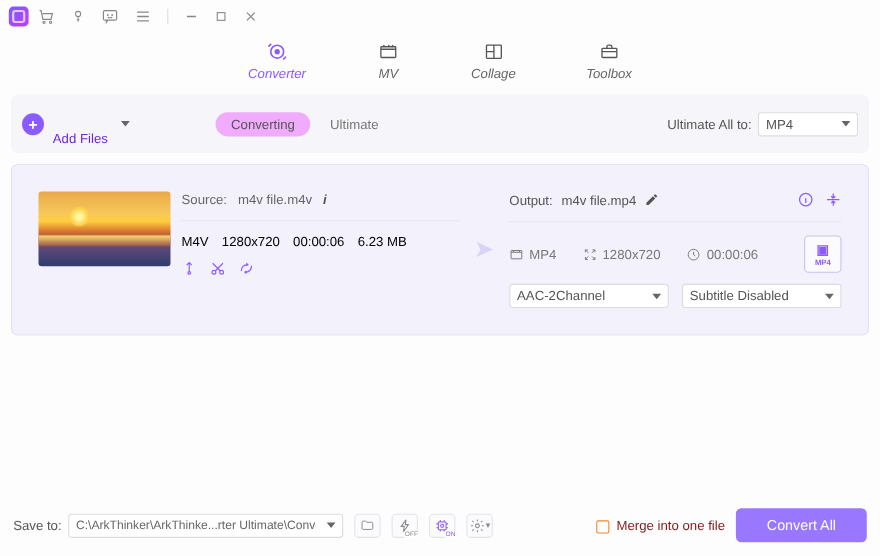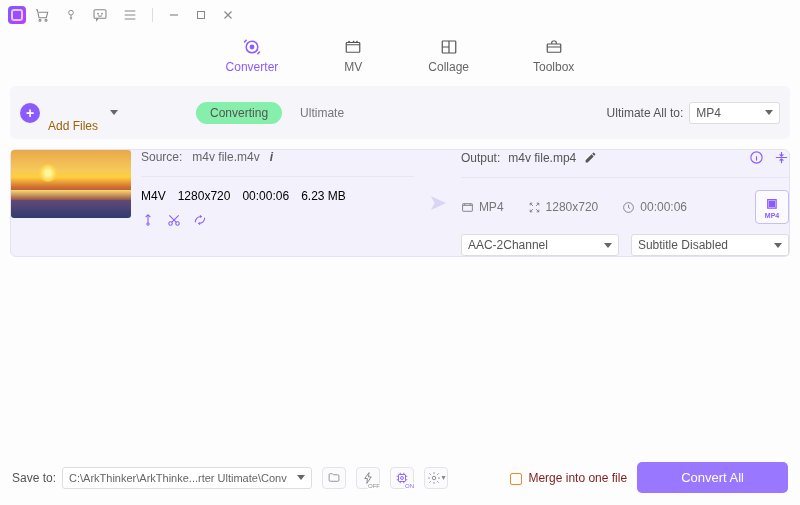--- a/index.html
+++ b/index.html
@@ -4,34 +4,34 @@
 <style>
 * { margin: 0; padding: 0; box-sizing: border-box; font-family: -apple-system, "Segoe UI", Arial, sans-serif; }
 body { width: 800px; height: 505px; background: #fdfdfe; display: flex; flex-direction: column; font-size: 12px; color: #555; }
 .titlebar { display: flex; align-items: center; padding: 6px 8px; gap: 8px; }
 .logo { width: 18px; height: 18px; border-radius: 4px; background: linear-gradient(135deg,#7a5cff,#c03cff); position: relative; }
 .logo::after { content: ""; position: absolute; inset: 3px; border: 2px solid #fff; border-radius: 3px; opacity: .7; }
 .title { flex: 1; font-size: 12px; color: #666; }
 .winicons { display: flex; gap: 14px; align-items: center; }
 .winicons span, .winicons svg { cursor: pointer; color: #888; }
 .tabs { display: flex; justify-content: center; gap: 64px; padding: 8px 0 12px; }
-.tab { display: flex; flex-direction: column; align-items: center; gap: 4px; font-size: 12px; color: #666; cursor: pointer; }
+.tab { display: flex; flex-direction: column; align-items: center; gap: 4px; font-size: 12px; color: #666; cursor: pointer; font-style: italic; }
 .tab.active { color: #8a5cff; }
 .tab .ticon { width: 22px; height: 18px; display: flex; align-items: center; justify-content: center; }
 .toolbar { margin: 0 10px; background: #f5f5fa; border-radius: 6px; display: flex; align-items: center; padding: 6px 10px; gap: 8px; }
 .addbtn { width: 20px; height: 20px; border-radius: 50%; background: #8a5cff; color: #fff; display: flex; align-items: center; justify-content: center; font-size: 14px; font-weight: bold; cursor: pointer; }
-.addlabel { color: #a16207; margin-top: 27px; }
+.addlabel { color: #6d28d9; margin-top: 27px; }
 .caret-down { width: 0; height: 0; border-left: 4px solid transparent; border-right: 4px solid transparent; border-top: 5px solid #666; margin-left: 4px; cursor: pointer; }
 .spacer { flex: 1; }
 .segbtns { margin-left: 70px; }
 .seg { padding: 4px 14px; border-radius: 12px; cursor: pointer; color: #777; font-size: 12px; }
-.seg.active { background: #86efac; color: #555; }
+.seg.active { background: #f0abfc; color: #555; }
 .convall { display: flex; align-items: center; gap: 6px; }
 .select { background: #fff; border: 1px solid #ddd; border-radius: 3px; padding: 3px 6px; display: flex; align-items: center; gap: 24px; cursor: pointer; font-size: 12px; color: #555; }
-.filecard { margin: 10px 10px 0; background: #f3f1fb; border: 1px solid #e5e1f5; border-radius: 6px; padding: 0; display: flex; gap: 10px; align-items: flex-start; }
+.filecard { margin: 10px 10px 0; background: #f3f1fb; border: 1px solid #e5e1f5; border-radius: 6px; padding: 24px; display: flex; gap: 10px; align-items: flex-start; }
 .thumb { width: 120px; height: 68px; border-radius: 3px; background: linear-gradient(to bottom, #e9a84a 0%, #f7c95a 30%, #ffce3d 40%, #d16b2f 55%, #6a4a7a 70%, #2f3d6e 100%); position: relative; overflow: hidden; }
 .thumb::before { content: ""; position: absolute; left: 28px; top: 14px; width: 18px; height: 18px; border-radius: 50%; background: radial-gradient(circle,#fff7a0 20%,#ffd24a 60%,rgba(255,210,74,0) 80%); }
 .thumb::after { content: ""; position: absolute; left: 0; right: 0; top: 40px; height: 10px; background: linear-gradient(to bottom, rgba(255,230,120,.9), rgba(180,90,40,.6)); }
 .srccol { flex: 1; display: flex; flex-direction: column; gap: 10px; }
 .row { display: flex; align-items: center; gap: 10px; color: #666; font-size: 12px; }
 .metarow { color: #000000; gap: 12px; }
 .toolicons { display: flex; gap: 12px; color: #8a5cff; }
 .arrow { align-self: center; color: #d9d3f5; font-size: 22px; padding: 0 4px; }
 .outcol { flex: 1.2; display: flex; flex-direction: column; gap: 10px; }
 .outhdr { display: flex; align-items: center; gap: 8px; }
@@ -40,21 +40,21 @@
 .outmeta .grp { display: flex; align-items: center; gap: 5px; }
 .drops { display: flex; gap: 12px; }
 .fmtbtn { width: 34px; height: 34px; border: 1px solid #c9bef0; border-radius: 4px; display: flex; flex-direction: column; align-items: center; justify-content: center; gap: 2px; cursor: pointer; background: #fbfaff; color: #8a5cff; font-size: 7px; font-weight: bold; margin-left: auto; }
 .fmtbtn .top { font-size: 12px; }
 .bottombar { margin-top: auto; display: flex; align-items: center; gap: 10px; padding: 10px 12px 12px; }
 .saveto { display: flex; align-items: center; gap: 6px; }
 .pathbox { background: #fff; border: 1px solid #ddd; border-radius: 3px; padding: 4px 6px; display: flex; align-items: center; gap: 6px; width: 250px; font-size: 11px; color: #666; }
 .pathbox .txt { flex: 1; overflow: hidden; white-space: nowrap; }
 .smicon { width: 24px; height: 22px; border: 1px solid #e3e3ea; border-radius: 4px; display: flex; align-items: center; justify-content: center; cursor: pointer; color: #888; background: #fbfbfd; position: relative; }
 .smicon.gpu { color: #8a5cff; }
-.convertbtn { margin-left: auto; background: #9a77ff; color: #fff; padding: 8px 44px; border-radius: 5px; cursor: pointer; font-size: 13px; }
+.convertbtn { margin-left: auto; background: #9a77ff; color: #fff; padding: 8px 28px; border-radius: 5px; cursor: pointer; font-size: 13px; }
 .merge { display: flex; align-items: flex-end; gap: 6px; color: #7f1d1d; }
 .merge .chk { width: 12px; height: 12px; border: 1.5px solid #f0872b; border-radius: 2px; }
 svg { display: block; }
 hr.sep { border: none; border-top: 1px solid #e8e6f2; margin: 2px 0; }
 .badge { position: absolute; bottom: -1px; right: -2px; font-size: 6px; background: #fff; color: #888; border-radius: 2px; padding: 0 1px; line-height: 1; }
 </style>
 </head>
 <body>
 
 <div class="titlebar">

